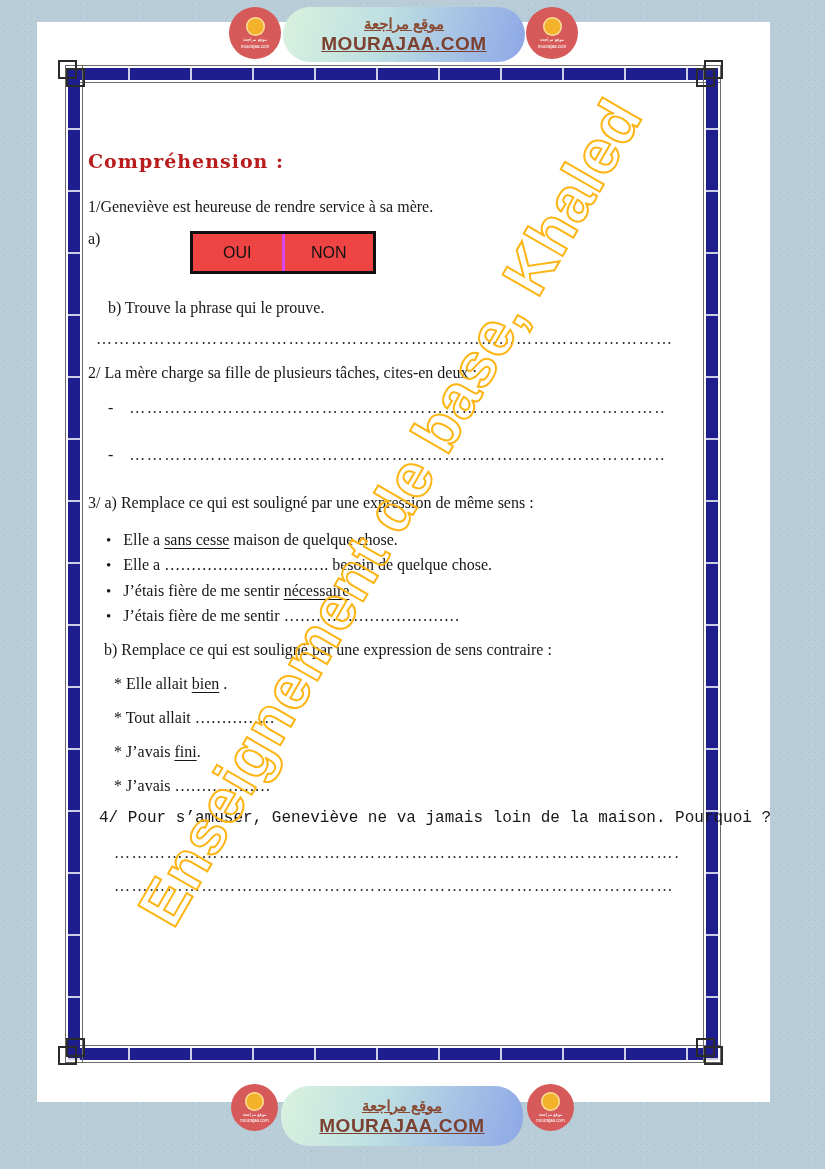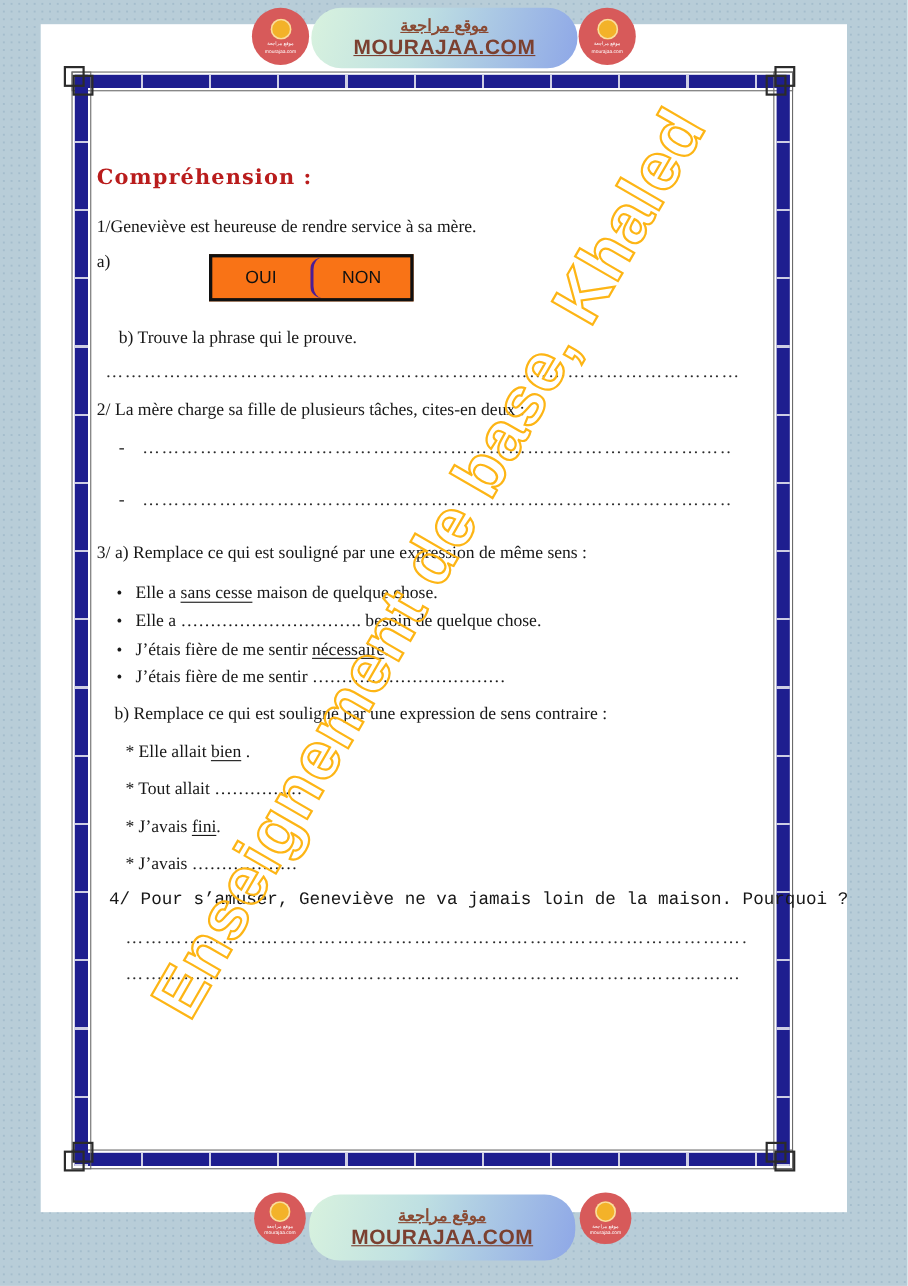--- a/index.html
+++ b/index.html
@@ -26,23 +26,23 @@
   .t{position:absolute;font:16px/20px "Liberation Serif", serif;color:#171717;white-space:nowrap;z-index:4;}
   .u{text-decoration:underline;text-underline-offset:3px;}
   .dots{overflow:hidden;height:20px;color:#2a2a2a;letter-spacing:1.5px;}
   .dashrow{display:flex;gap:16px;}
   .dashrow .dots{flex:1;}
   .bulletrow{display:flex;gap:12px;align-items:baseline;}
   .bullet{font-size:15px;line-height:20px;}
 
   .title{font:bold 19px/24px "DejaVu Serif", serif;letter-spacing:1px;color:#b91c1c;}
 
-  .ouinon{position:absolute;left:190px;top:231px;width:180px;height:37px;display:flex;border:3px solid #101010;background:#f97316;z-index:4;}
+  .ouinon{position:absolute;left:190px;top:231px;width:180px;height:37px;display:flex;border:3px solid #101010;background:#ef4444;z-index:4;}
   .ouinon .cell{flex:1;display:flex;align-items:center;justify-content:center;font:16px "Liberation Sans", sans-serif;color:#111;}
-  .ouinon .cell + .cell{border-left:3px solid #4c1d95;border-radius:11px;}
+  .ouinon .cell + .cell{border-left:3px solid #d946ef;}
 
   
   .watermark{
     position:absolute;left:390px;top:512px;
     transform:translate(-50%,-50%) rotate(-60deg);
     font:bold 62px "Liberation Sans", sans-serif;
     letter-spacing:1px;white-space:nowrap;
     color:rgba(253,181,21,.28);
     -webkit-text-fill-color:transparent;
     -webkit-text-stroke:2px #fdb515;

